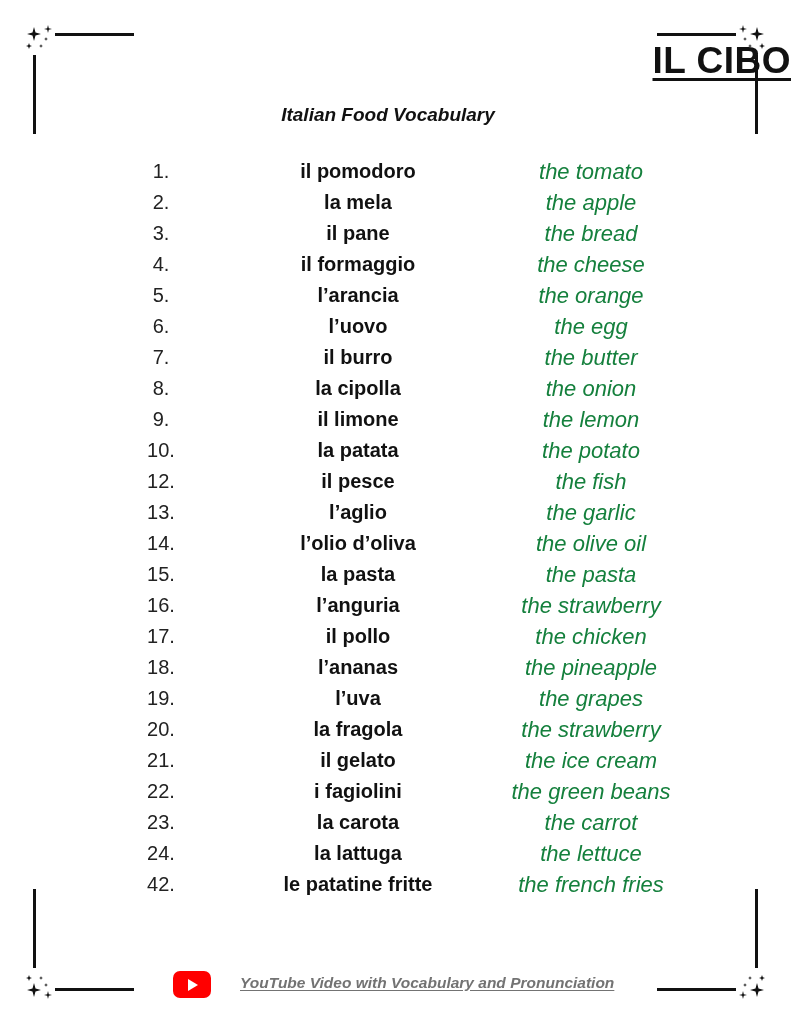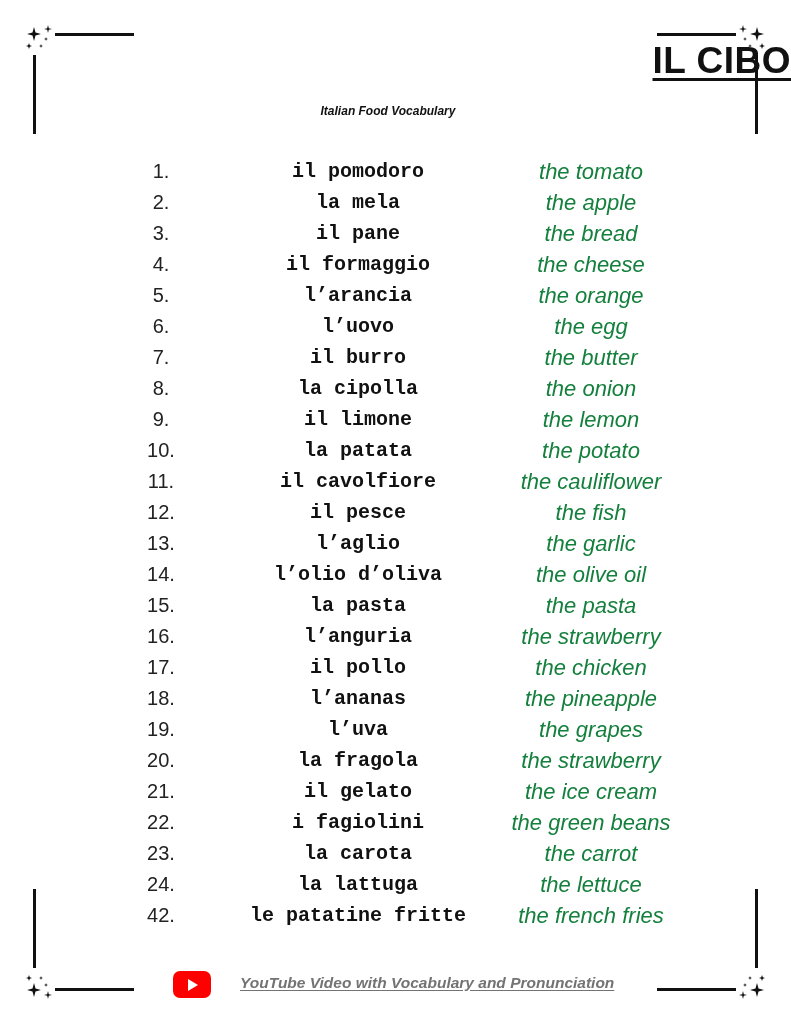--- a/index.html
+++ b/index.html
@@ -5,27 +5,27 @@
   html, body { margin:0; padding:0; background:#ffffff; }
   body { width:791px; height:1024px; position:relative; overflow:hidden;
          font-family:"DejaVu Sans", sans-serif; color:#111; }
   .line { position:absolute; background:#111; }
   .sparkle { position:absolute; width:34px; height:30px; }
   .title { position:absolute; left:0; width:791px; top:40px; text-align:right;
            font-family:"Liberation Sans", sans-serif; font-weight:bold; font-size:37px;
            letter-spacing:0.5px; }
   .title span { text-decoration:underline; text-decoration-thickness:3px; text-underline-offset:5px; }
   .subtitle { position:absolute; left:0; width:776px; top:104px; text-align:center;
-              font-family:"Liberation Sans", sans-serif; font-style:italic; font-weight:bold; font-size:12px; }
+              font-family:"Liberation Sans", sans-serif; font-style:italic; font-weight:bold; font-size:19px; }
   .rows { position:absolute; left:0; top:156px; width:791px; }
   .row { position:relative; height:31px; font-size:19px; line-height:31px; }
   .row .num { position:absolute; left:121px; width:80px; text-align:center;
               font-family:"Liberation Sans", sans-serif; font-size:20px; color:#222; }
   .row .it { position:absolute; left:218px; width:280px; text-align:center;
-             font-family:Liberation Mono, monospace; font-weight:bold; font-size:20px; }
+             font-family:Liberation Sans, sans-serif; font-weight:bold; font-size:20px; }
   .row .en { position:absolute; left:451px; width:280px; text-align:center;
              font-family:"Liberation Sans", sans-serif; font-style:italic; font-size:22px; color:#15803d; }
   .footer { position:absolute; top:968px; left:0; width:791px; height:34px; }
   .yt { position:absolute; left:173px; top:3px; width:38px; height:27px; background:#ff0000;
         border-radius:7px; }
   .yt::after { content:""; position:absolute; left:15px; top:8px; border-left:10px solid #fff;
                border-top:6px solid transparent; border-bottom:6px solid transparent; }
   .yt-link { position:absolute; left:240px; top:6px; font-family:"Liberation Sans", sans-serif;
              font-style:italic; font-weight:bold; font-size:15.5px; color:#737373;
              text-decoration:underline; text-underline-offset:2px; }
@@ -121,25 +121,20 @@
       <span class="num">9.</span>
       <span class="it">il limone</span>
       <span class="en">the lemon</span>
     </div>
     <div class="row">
       <span class="num">10.</span>
       <span class="it">la patata</span>
       <span class="en">the potato</span>
     </div>
     <div class="row">
-      <span class="num">11.</span>
-      <span class="it">il cavolfiore</span>
-      <span class="en">the cauliflower</span>
-    </div>
-    <div class="row">
       <span class="num">12.</span>
       <span class="it">il pesce</span>
       <span class="en">the fish</span>
     </div>
     <div class="row">
       <span class="num">13.</span>
       <span class="it">l’aglio</span>
       <span class="en">the garlic</span>
     </div>
     <div class="row">

